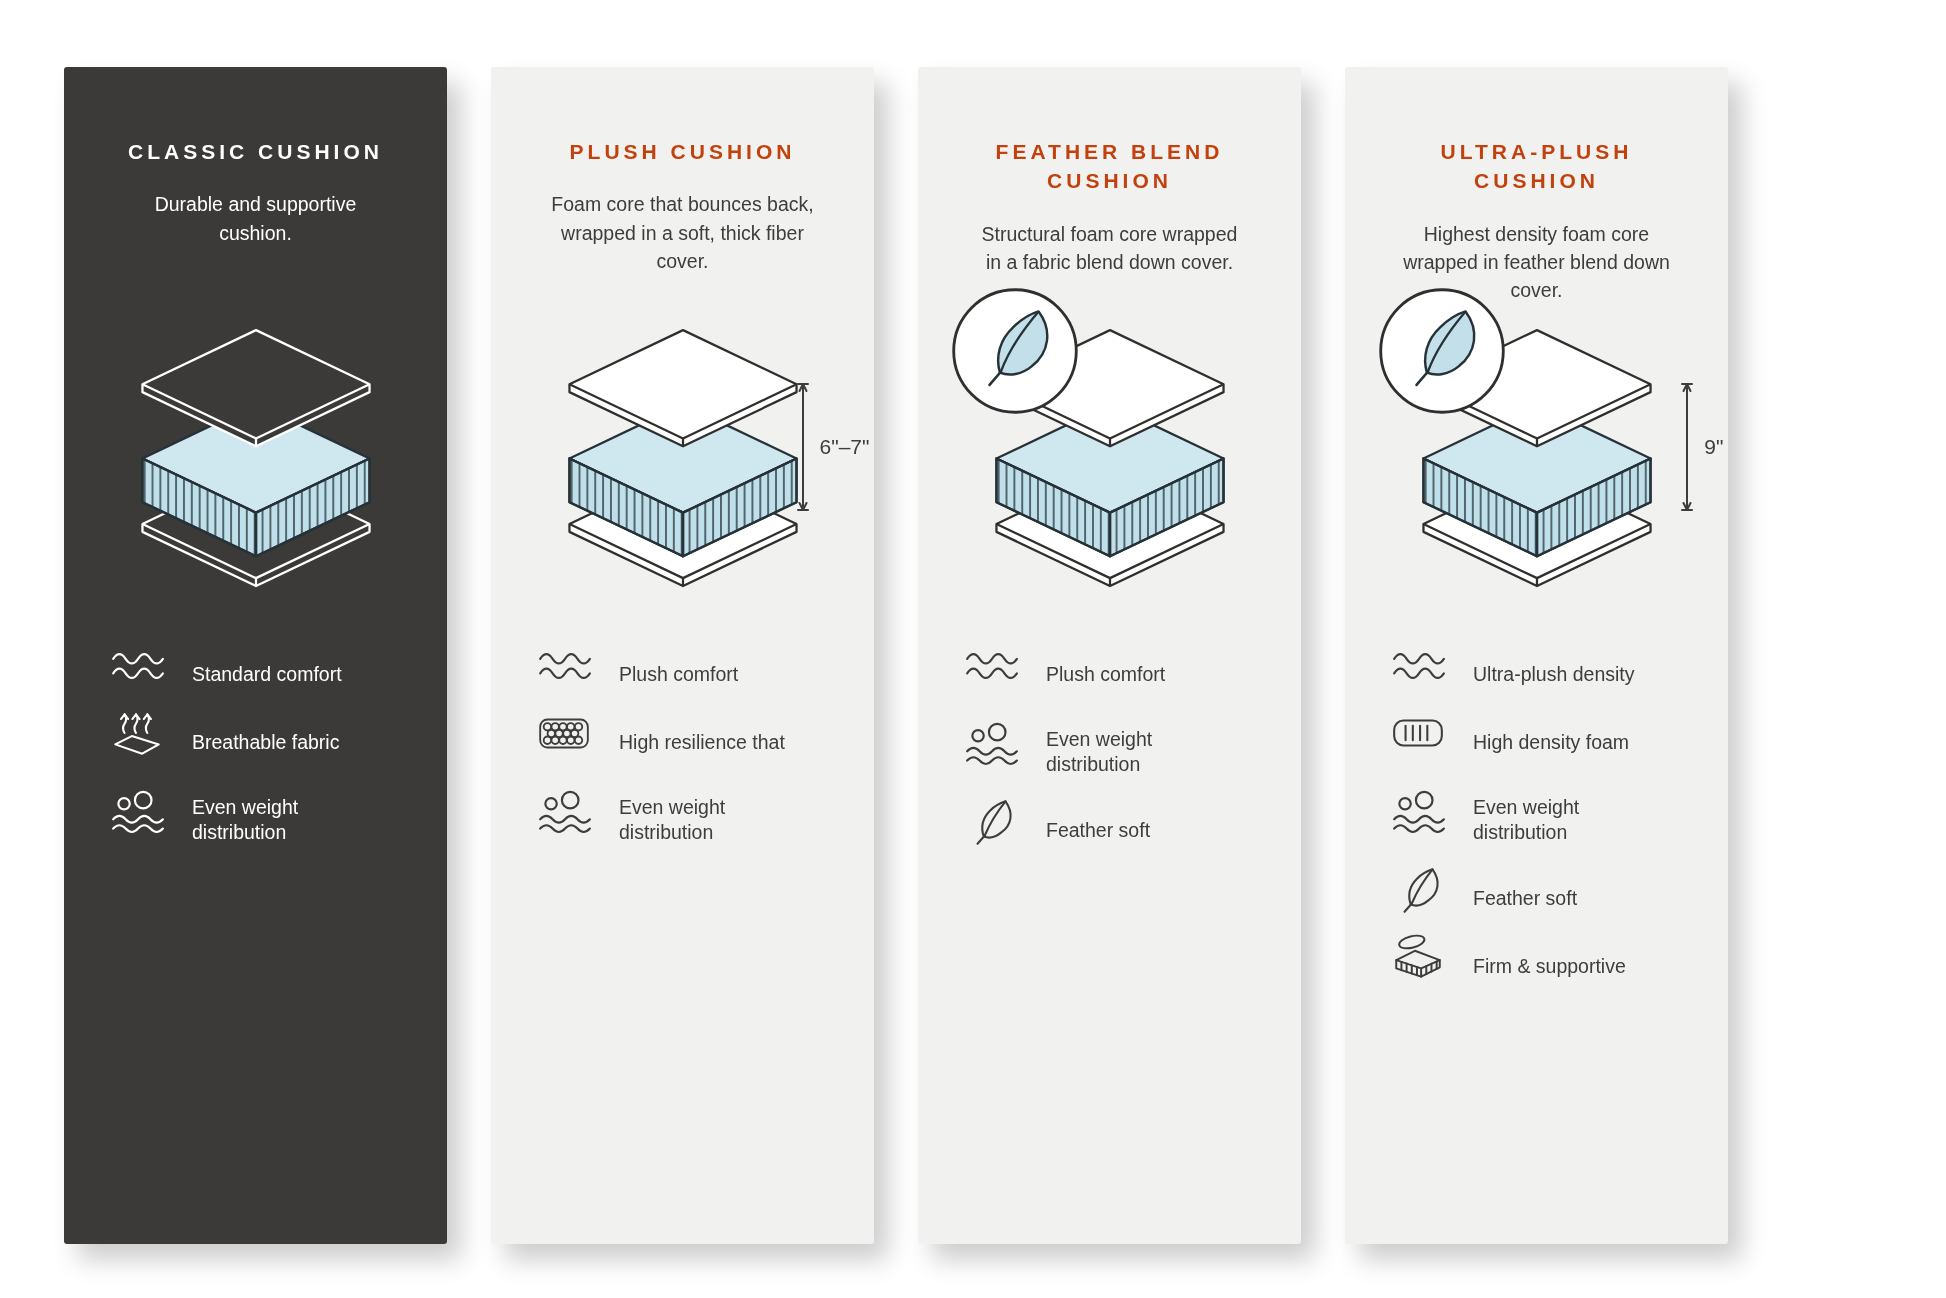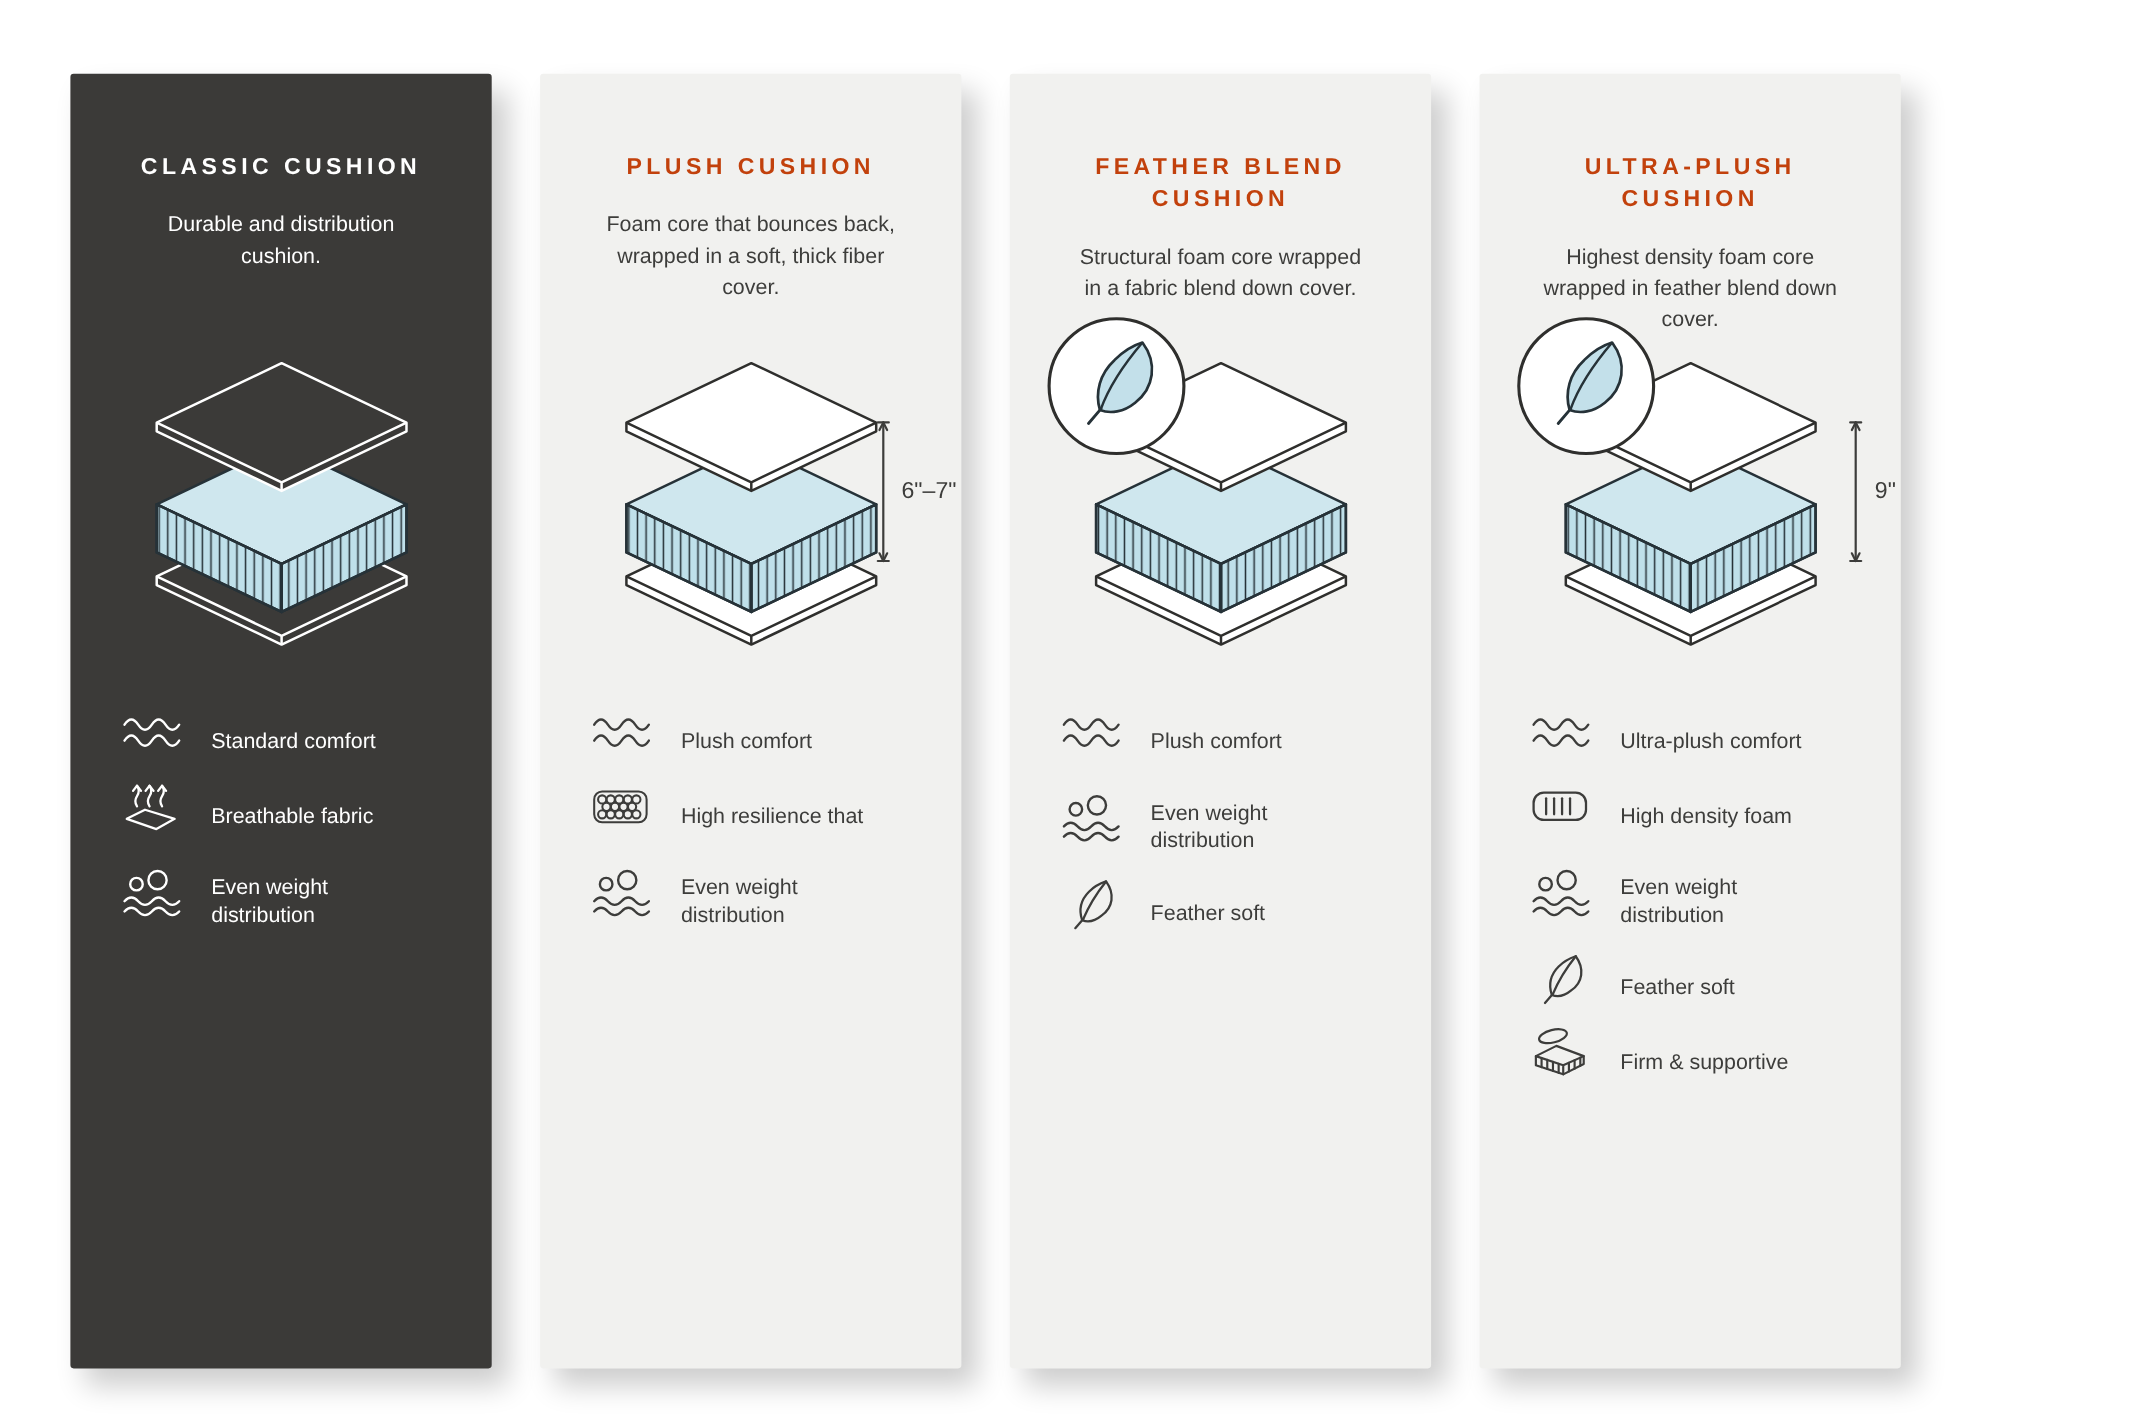--- a/index.html
+++ b/index.html
@@ -190,21 +190,21 @@
       <path d="M36 32.8 V40.5 M41 30.6 V38 M46 28.3 V35.5"></path>
     </g>
   </symbol>
 </svg>
 
 <div class="page">
 
   <section class="card dark">
     <div class="card-header">
       <h2 class="card-title">CLASSIC CUSHION</h2>
-      <p class="card-desc">Durable and distribution cushion.</p>
+      <p class="card-desc">Durable and supportive cushion.</p>
     </div>
     <div class="illustration">
       <svg class="cushion-svg">
           <use href="#sym-cushion"></use>
         </svg>
     </div>
     <ul class="features">
       <li class="feature">
         <span class="feature-icon">
             <svg>
@@ -348,21 +348,21 @@
         <span class="measure-label">9"</span>
       </div>
     </div>
     <ul class="features">
       <li class="feature">
         <span class="feature-icon">
             <svg>
               <use href="#sym-waves"></use>
             </svg>
           </span>
-        <span class="feature-label">Ultra-plush comfort</span>
+        <span class="feature-label">Ultra-plush density</span>
       </li>
       <li class="feature">
         <span class="feature-icon">
             <svg>
               <use href="#sym-density-foam"></use>
             </svg>
           </span>
         <span class="feature-label">High density foam</span>
       </li>
       <li class="feature">

